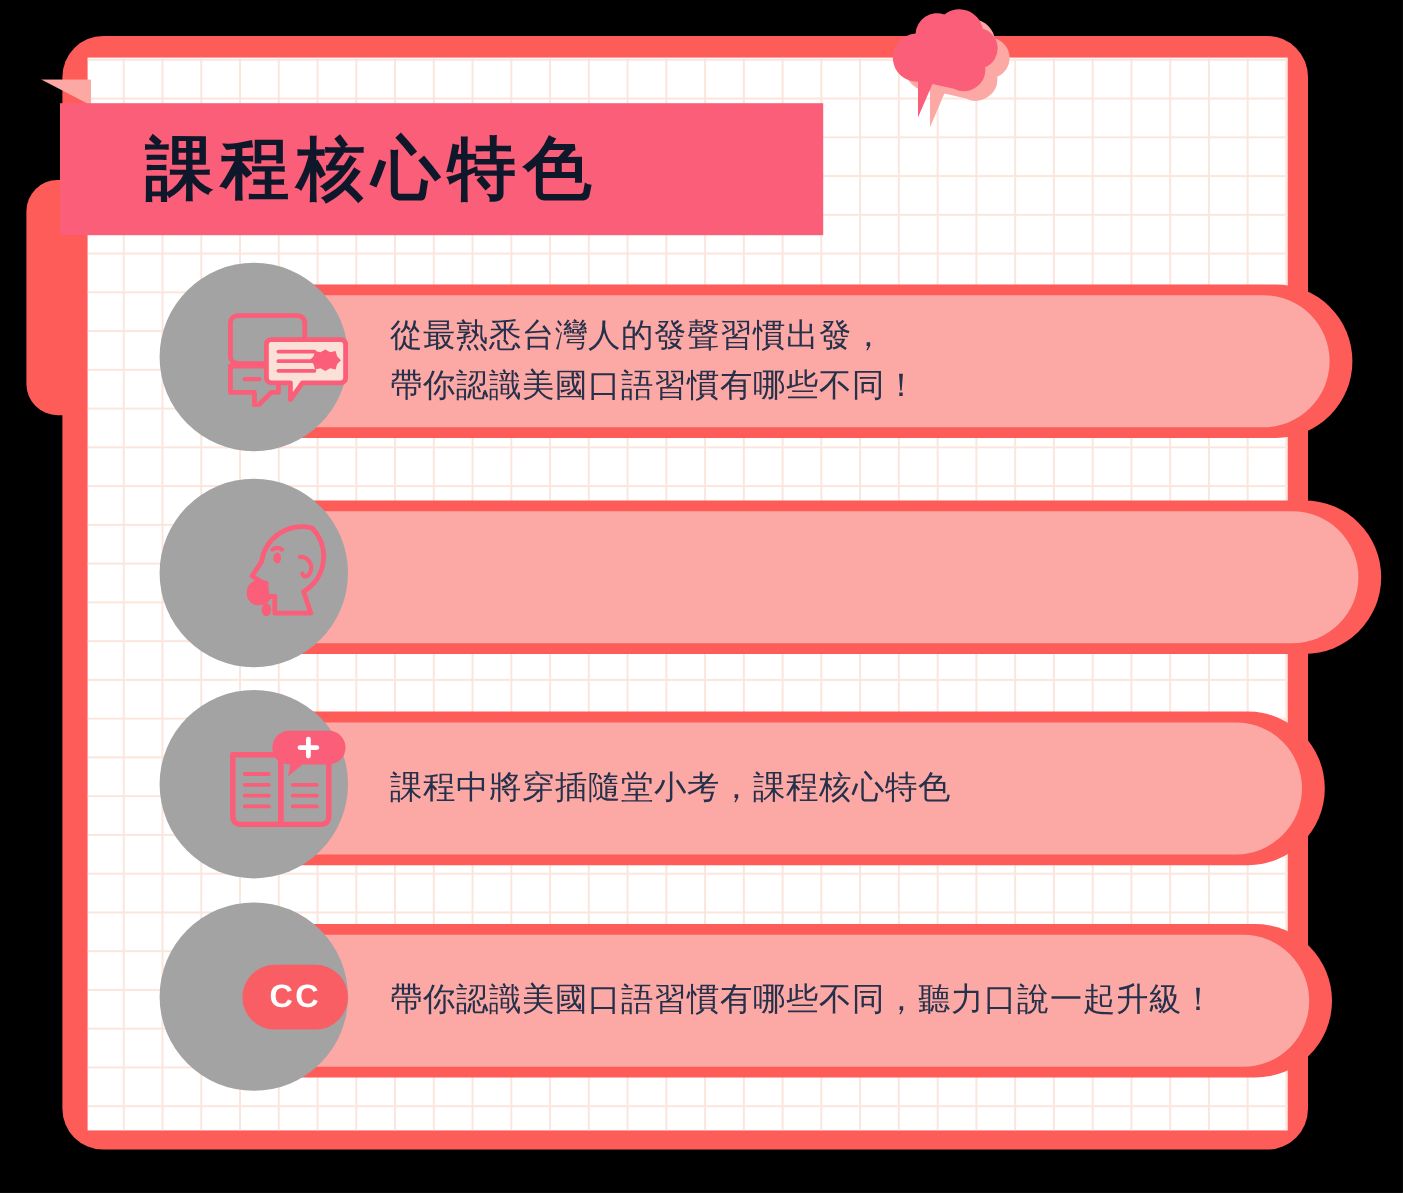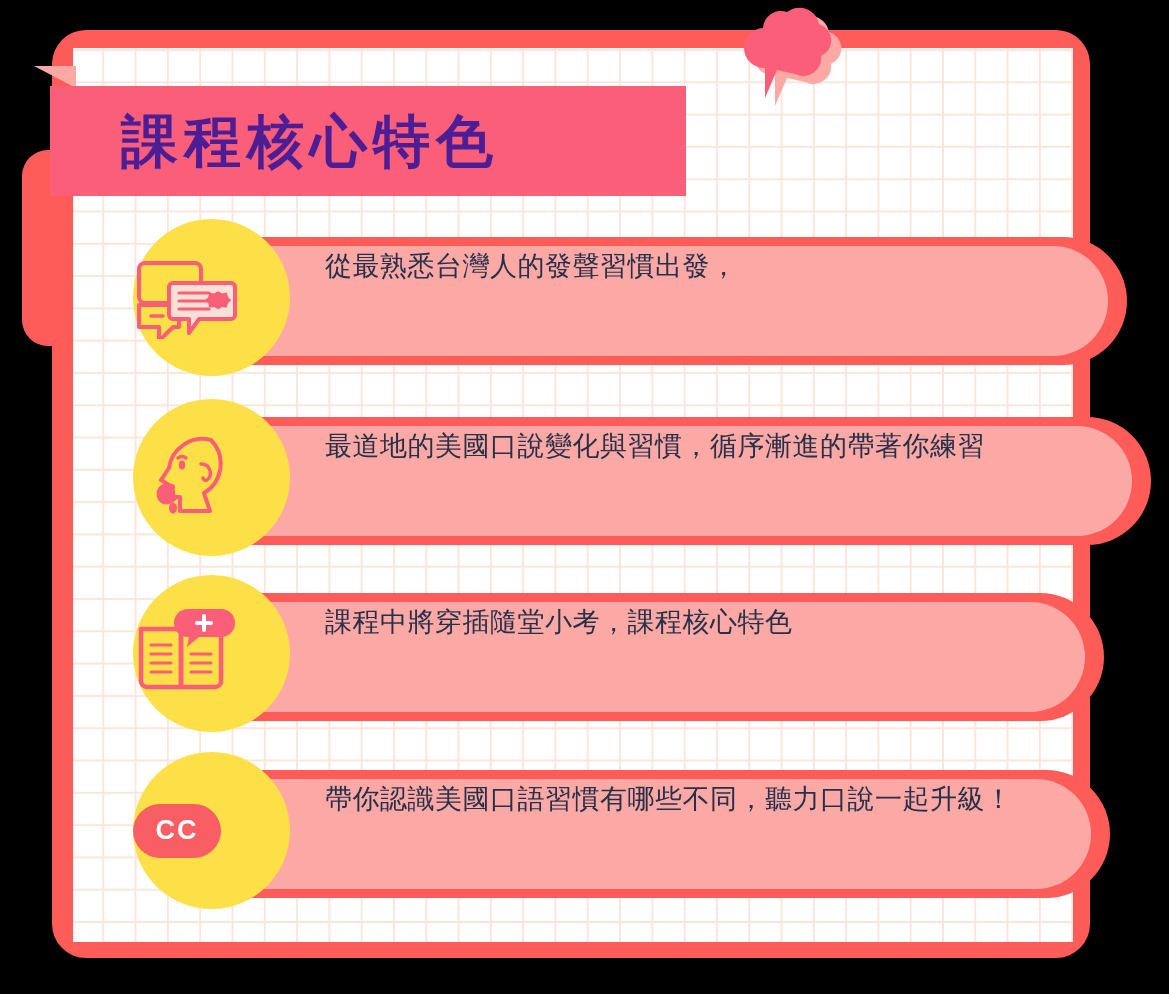--- a/index.html
+++ b/index.html
@@ -42,51 +42,51 @@
   .ribbon{
     position:absolute;left:50px;top:86px;width:636px;height:110px;
     background:#FA5E78;display:flex;align-items:center;
   }
   .ribbon-fold{
     position:absolute;left:34px;top:66px;width:42px;height:22px;
     background:#FCA8A5;
     clip-path:polygon(0 0,100% 100%,100% 0);
   }
   .ribbon-title{
-    color:#4c1d95;font-size:57px;font-weight:bold;letter-spacing:6px;
+    color:#0f172a;font-size:57px;font-weight:bold;letter-spacing:6px;
     margin-left:71px;line-height:1;
     font-family:"Liberation Sans","DejaVu Sans",sans-serif;
   }
 
   
   .rows{position:absolute;left:0;top:0;width:1169px;height:994px;pointer-events:none;}
   .row{
     position:absolute;left:155px;height:110px;pointer-events:auto;
   }
   
   .row-halo{
     position:absolute;left:0;top:-9px;height:128px;
     background:#FD5C59;border-radius:64px;
   }
   .row-bar{
     position:absolute;left:0;top:0;height:110px;
     background:#FCA8A5;border-radius:55px;
   }
   .row-text{
     position:absolute;left:170px;top:0;height:110px;
-    display:flex;flex-direction:row;justify-content:center;
+    display:flex;flex-direction:column;justify-content:center;
     color:#25304A;font-size:27px;line-height:1.55;white-space:nowrap;
     letter-spacing:.5px;
   }
   .row-text .strong{font-weight:bold;}
 
   .row-icon{
     position:absolute;left:-22px;top:-27px;width:157px;height:157px;
-    border-radius:50%;background:#fde047;
-    display:flex;align-items:center;justify-content:flex-start;
+    border-radius:50%;background:#a3a3a3;
+    display:flex;align-items:center;justify-content:flex-end;
   }
 
   
   .cc-pill{
     width:88px;height:54px;border-radius:27px;background:#FA5E65;
     display:flex;align-items:center;justify-content:center;
     color:#fff;font-size:27px;font-weight:bold;letter-spacing:2px;
   }
 
   
@@ -142,38 +142,38 @@
         <line x1="38" y1="59" x2="56" y2="59" stroke="#FA5E78" stroke-width="3.5" stroke-linecap="round"></line>
         <path d="M40 26 h58 a4 4 0 0 1 4 4 v28 a4 4 0 0 1 -4 4 H66 l-10 14 v-14 H40 a4 4 0 0 1 -4 -4 V30 a4 4 0 0 1 4 -4 Z" fill="#FBE0D8" stroke="#FA5E78" stroke-width="4" stroke-linejoin="round"></path>
         <line x1="46" y1="36" x2="76" y2="36" stroke="#FA5E78" stroke-width="3.2" stroke-linecap="round"></line>
         <line x1="46" y1="44" x2="76" y2="44" stroke="#FA5E78" stroke-width="3.2" stroke-linecap="round"></line>
         <line x1="46" y1="52" x2="76" y2="52" stroke="#FA5E78" stroke-width="3.2" stroke-linecap="round"></line>
         <path d="M89 33 l4.5 2.5 l5 -1 l1.5 5 l3.5 3.5 l-3.5 3.5 l-1.5 5 l-5 -1 l-4.5 2.5 l-4.5 -2.5 l-5 1 l-1.5 -5 l-3.5 -3.5 l3.5 -3.5 l1.5 -5 l5 1 Z" fill="#FA5E78" transform="translate(-4,0) scale(0.9) translate(10,5)"></path>
       </svg>
     </div>
     <div class="row-text">
       <div>從最熟悉台灣人的發聲習慣出發，</div>
+      <div>帶你認識美國口語習慣有哪些不同！</div>
     </div>
   </div>
 
   <div class="row" id="row2">
     <div class="row-halo"></div>
     <div class="row-bar"></div>
     <div class="row-icon">
       <svg width="108" height="100" viewBox="0 0 108 100">
         <path d="M78 12 A34 34 0 0 0 36 40 L28 52 l8 5 l-1 12 h12 v14 h30 l-6 -18 A34 34 0 0 0 78 12 Z" fill="none" stroke="#FA5E78" stroke-width="4" stroke-linejoin="round"></path>
         <path d="M45 30 q4 -3 8 0" fill="none" stroke="#FA5E78" stroke-width="3.5" stroke-linecap="round"></path>
         <ellipse cx="49" cy="37" rx="3.2" ry="4.5" fill="#FA5E78"></ellipse>
         <path d="M68 36 a9 9 0 0 1 6 16 q-3 1 -4 -2" fill="none" stroke="#FA5E78" stroke-width="3.5" stroke-linecap="round"></path>
         <path d="M42 57 q-6 -3 -12 -1 a11 11 0 0 0 0 20 q8 2 14 -5 q-3 -6 -2 -14 Z" fill="#FA5E78"></path>
         <ellipse cx="40" cy="80" rx="4" ry="5.5" fill="#FA5E78"></ellipse>
       </svg>
     </div>
     <div class="row-text">
-      <div>最道地的美國口說變化與習慣，循序漸進的帶著你練習</div>
     </div>
   </div>
 
   <div class="row" id="row3">
     <div class="row-halo"></div>
     <div class="row-bar"></div>
     <div class="row-icon">
       <svg width="104" height="94" viewBox="0 0 104 94">
         <path d="M8 22 h34 a6 6 0 0 1 6 6 v52 H14 a6 6 0 0 1 -6 -6 Z" fill="none" stroke="#FA5E78" stroke-width="4.5" stroke-linejoin="round"></path>
         <path d="M48 28 a6 6 0 0 1 6 -6 h34 v52 a6 6 0 0 1 -6 6 H48 Z" fill="none" stroke="#FA5E78" stroke-width="4.5" stroke-linejoin="round"></path>

